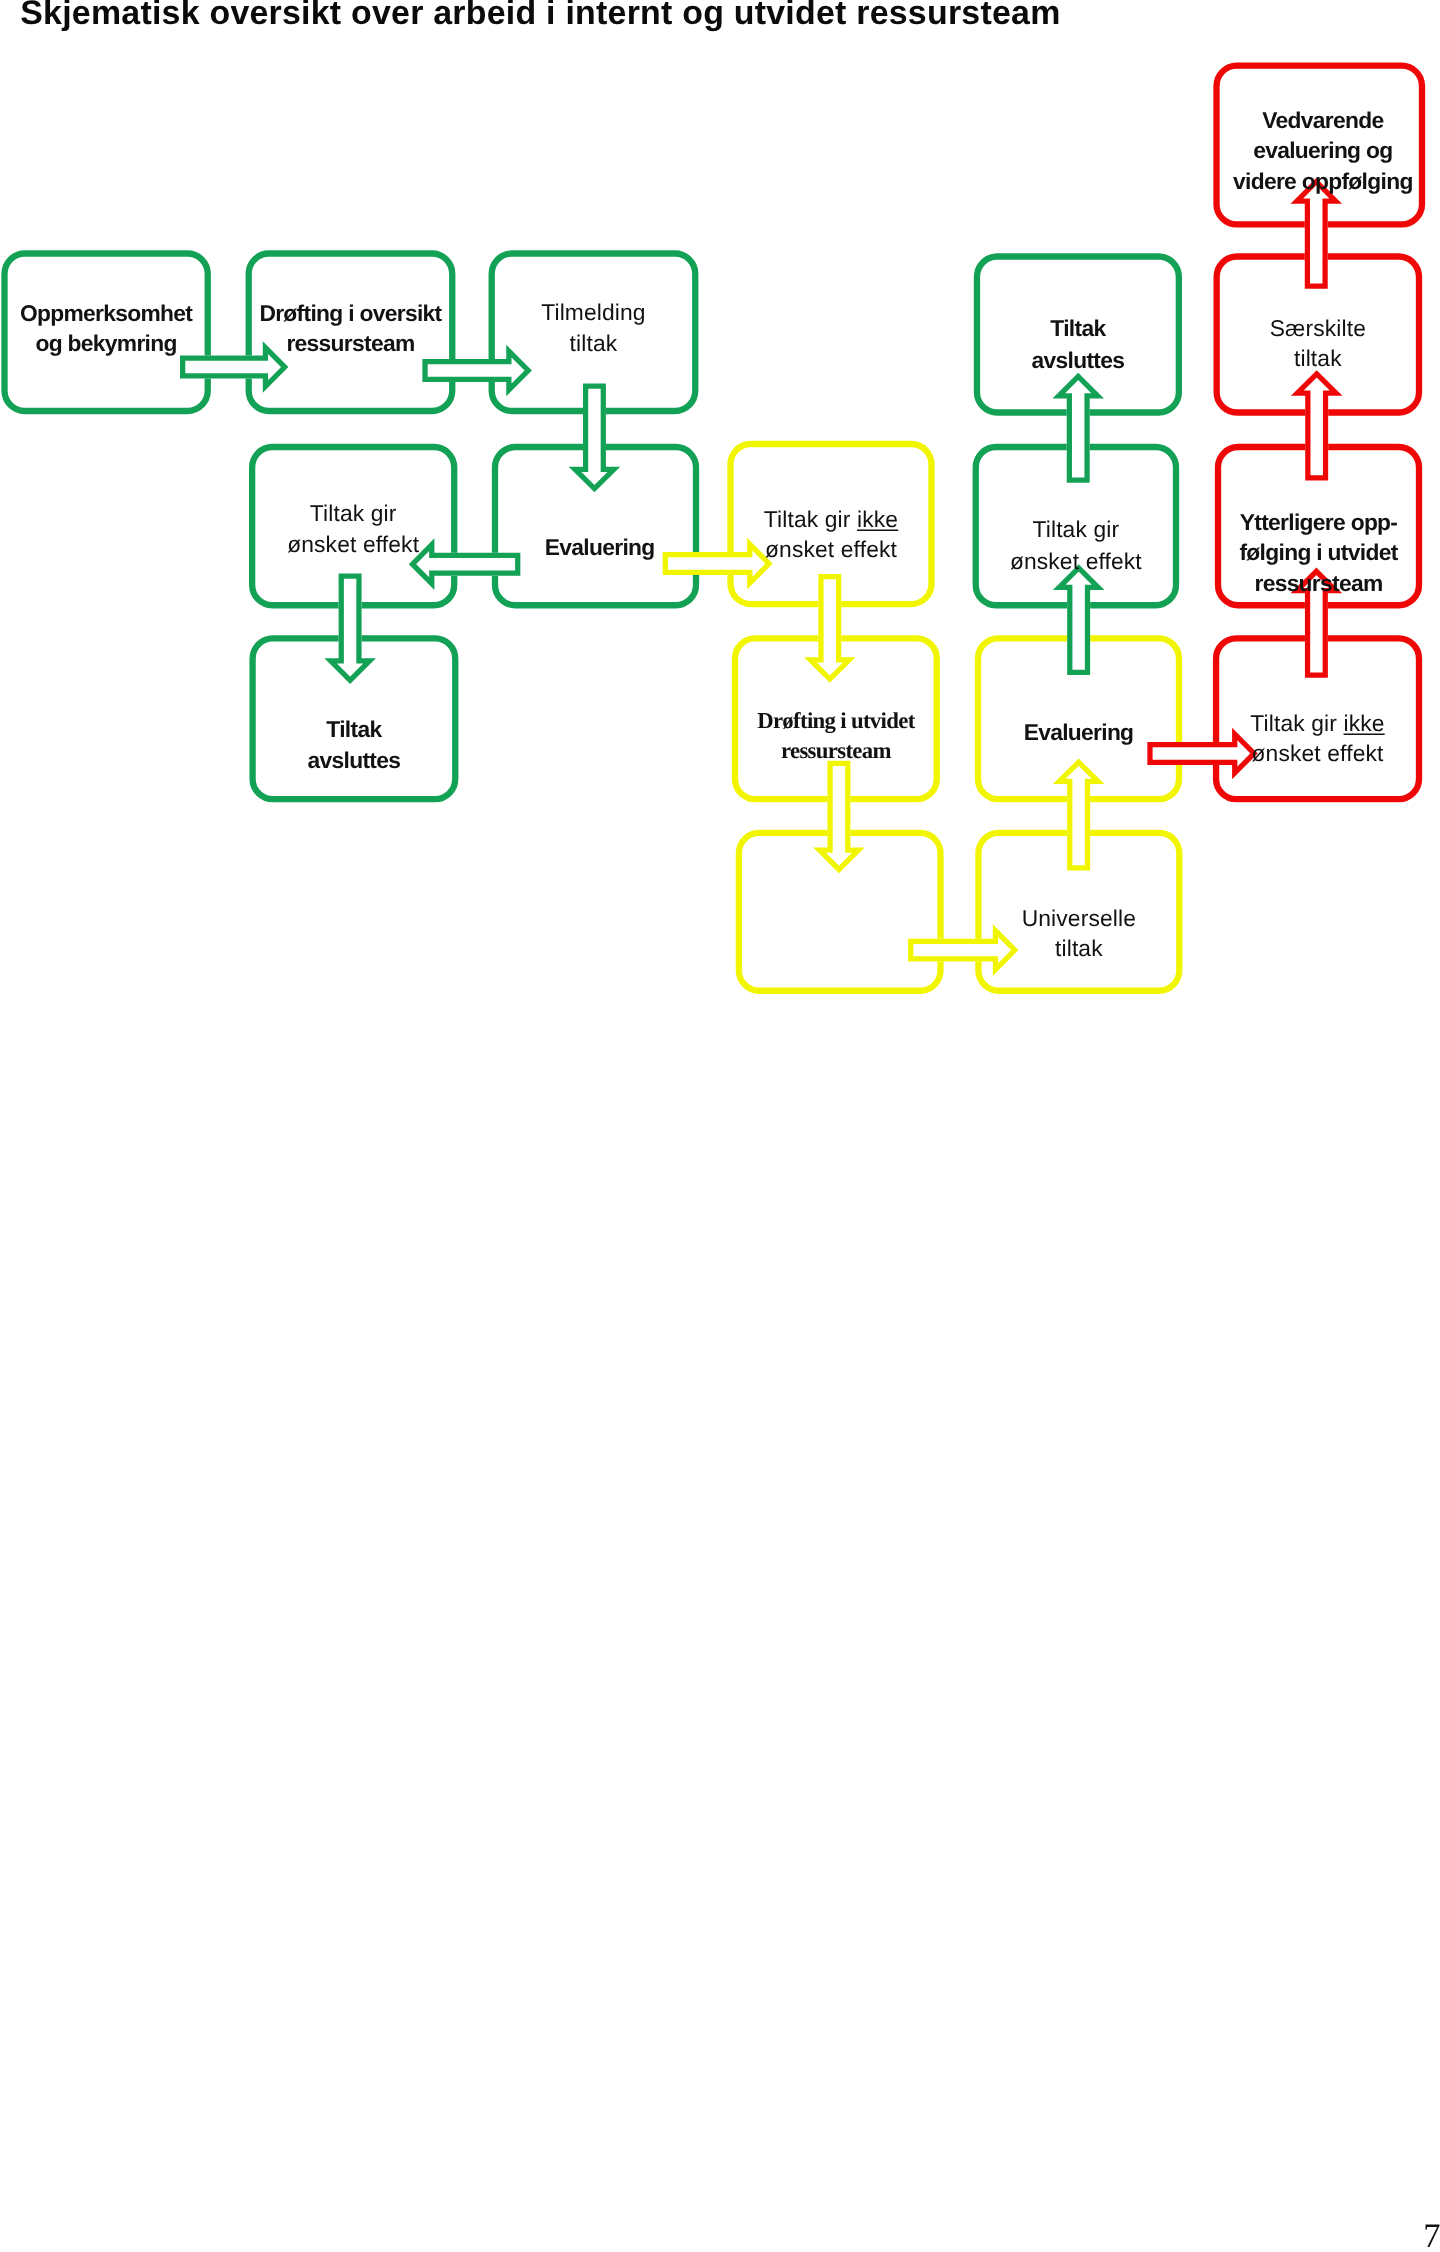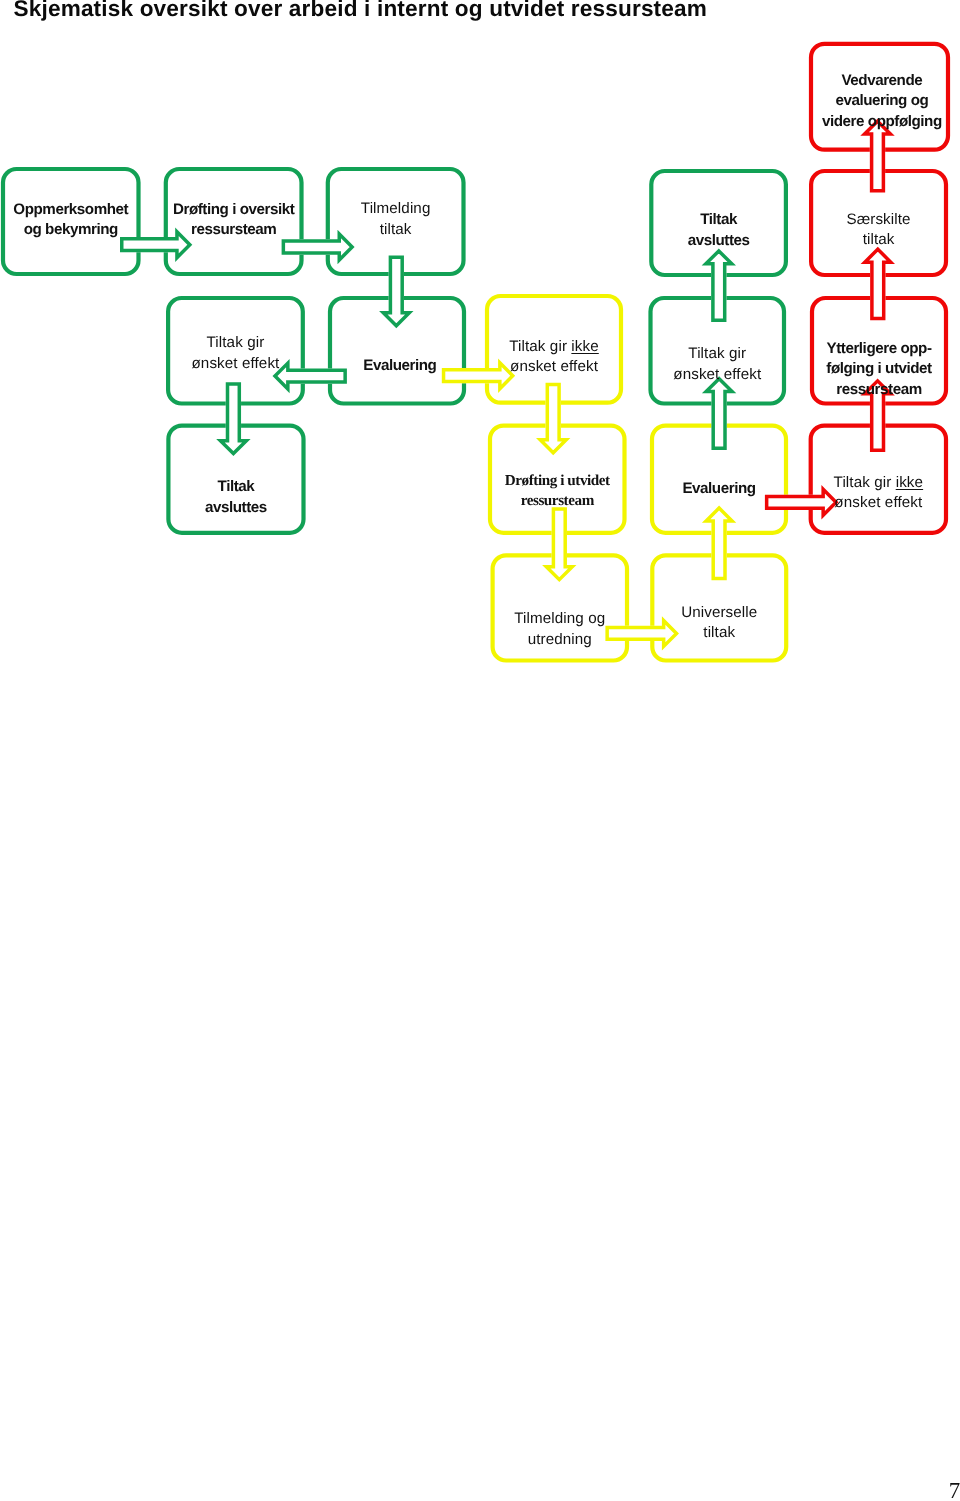--- a/index.html
+++ b/index.html
@@ -133,23 +133,19 @@
       <span>Drøfting i utvidet</span>
       <span>ressursteam</span>
     </div>
     <div class="node-label bold" style="left: 589px; top: 463.076px; width: 260px;">
       <span>Evaluering</span>
     </div>
     <div class="node-label" style="left: 748.35px; top: 457.176px; width: 260px;">
       <span>Tiltak gir <u>ikke</u></span>
       <span>ønsket effekt</span>
     </div>
-    <div class="node-label" style="left: 429.8px; top: 593.376px; width: 260px;">
-      <span>Tilmelding og</span>
-      <span>utredning</span>
-    </div>
     <div class="node-label" style="left: 589.25px; top: 587.176px; width: 260px;">
       <span>Universelle</span>
       <span>tiltak</span>
     </div>
   </div>
 
 <div id="page-number">7</div>
 
 </body></html>

